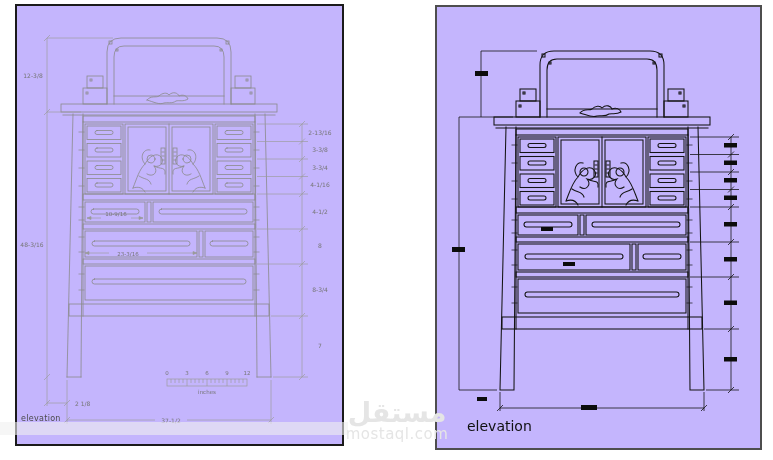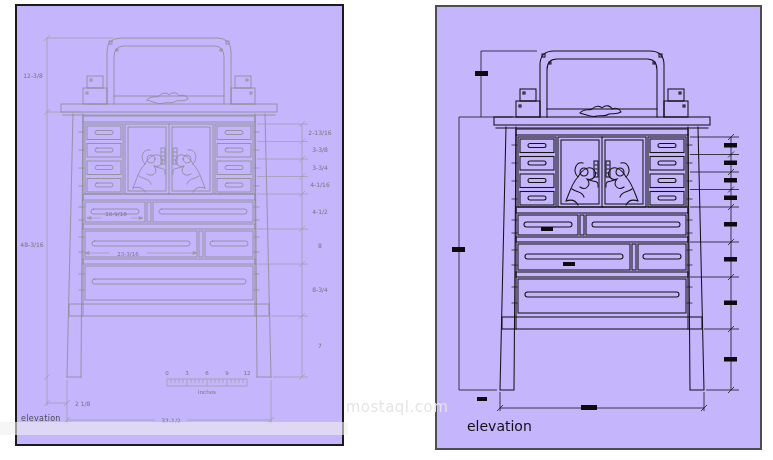--- a/index.html
+++ b/index.html
@@ -234,16 +234,17 @@
         <rect x="40" y="390" width="10" height="4"></rect>
         <rect x="104" y="220" width="12" height="4"></rect>
         <rect x="126" y="255" width="12" height="4"></rect>
       </g>
     </svg>
     <div class="elev-right">elevation</div>
   </div>
 
   <div class="band"></div>
   <div class="watermark">
+    <span class="ar">مستقل</span>
     <span class="la">mostaql.com</span>
   </div>
 
 </div>
 
 </body></html>

